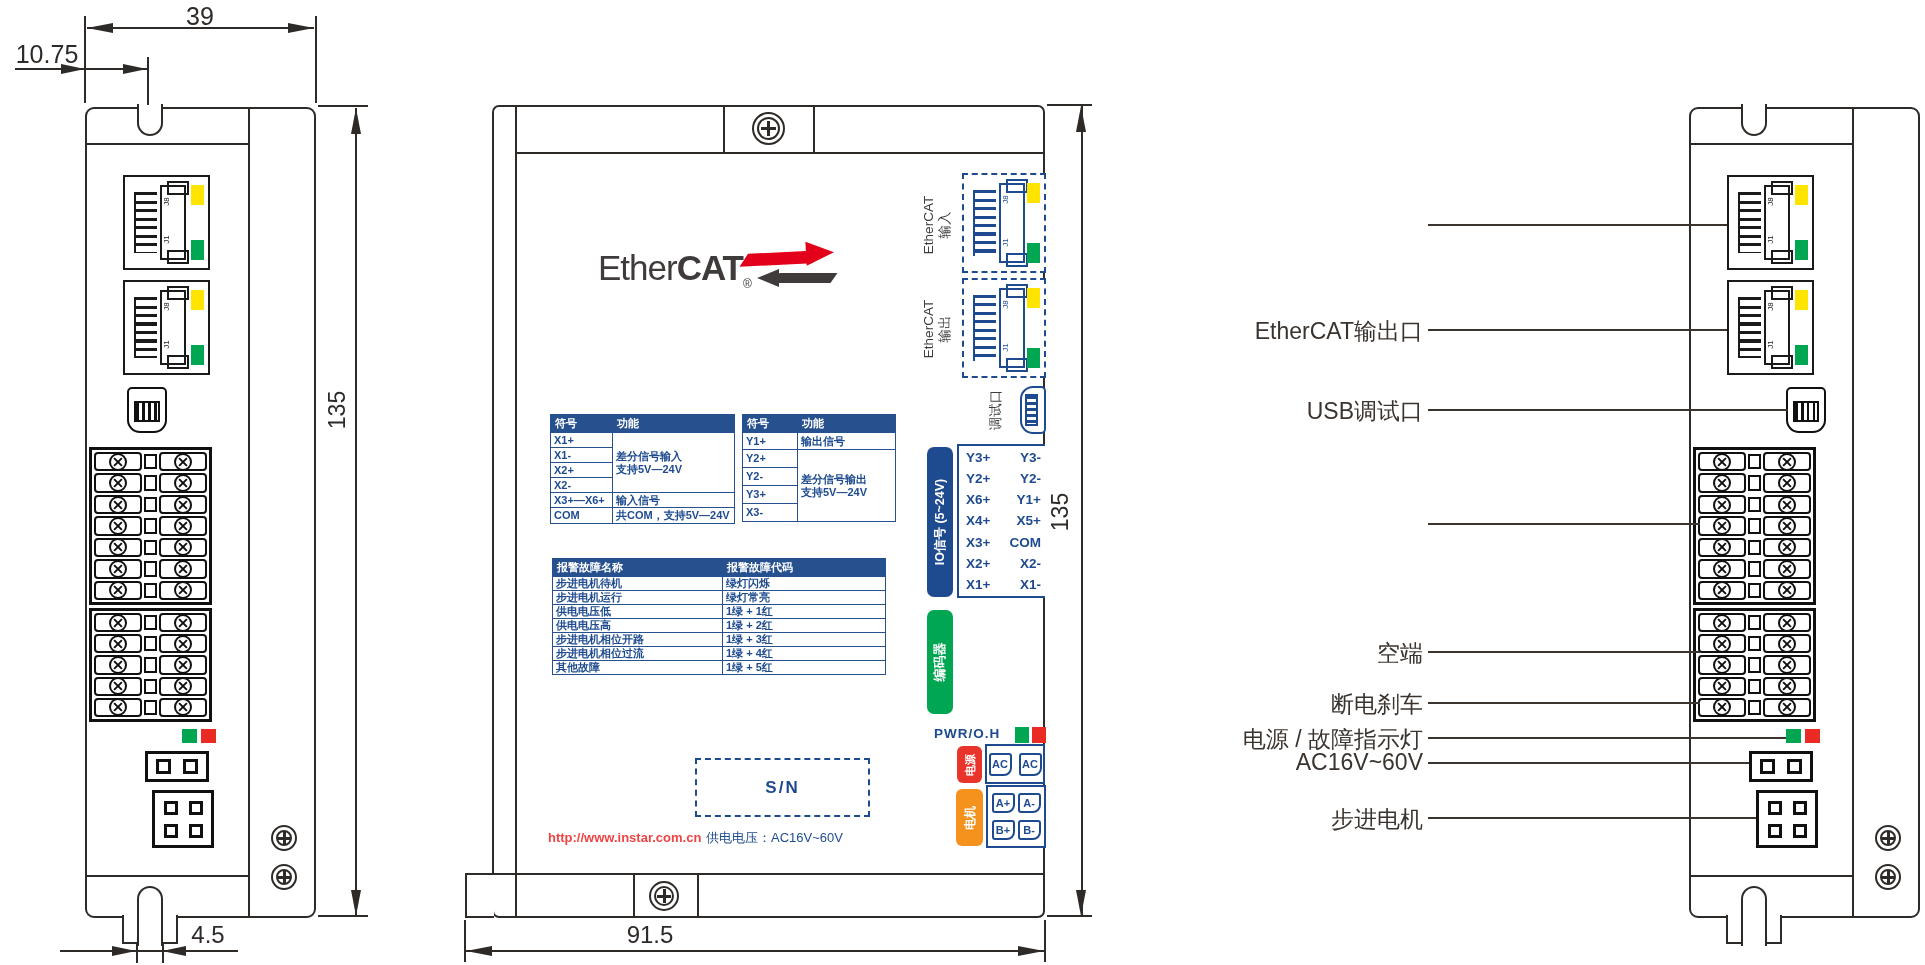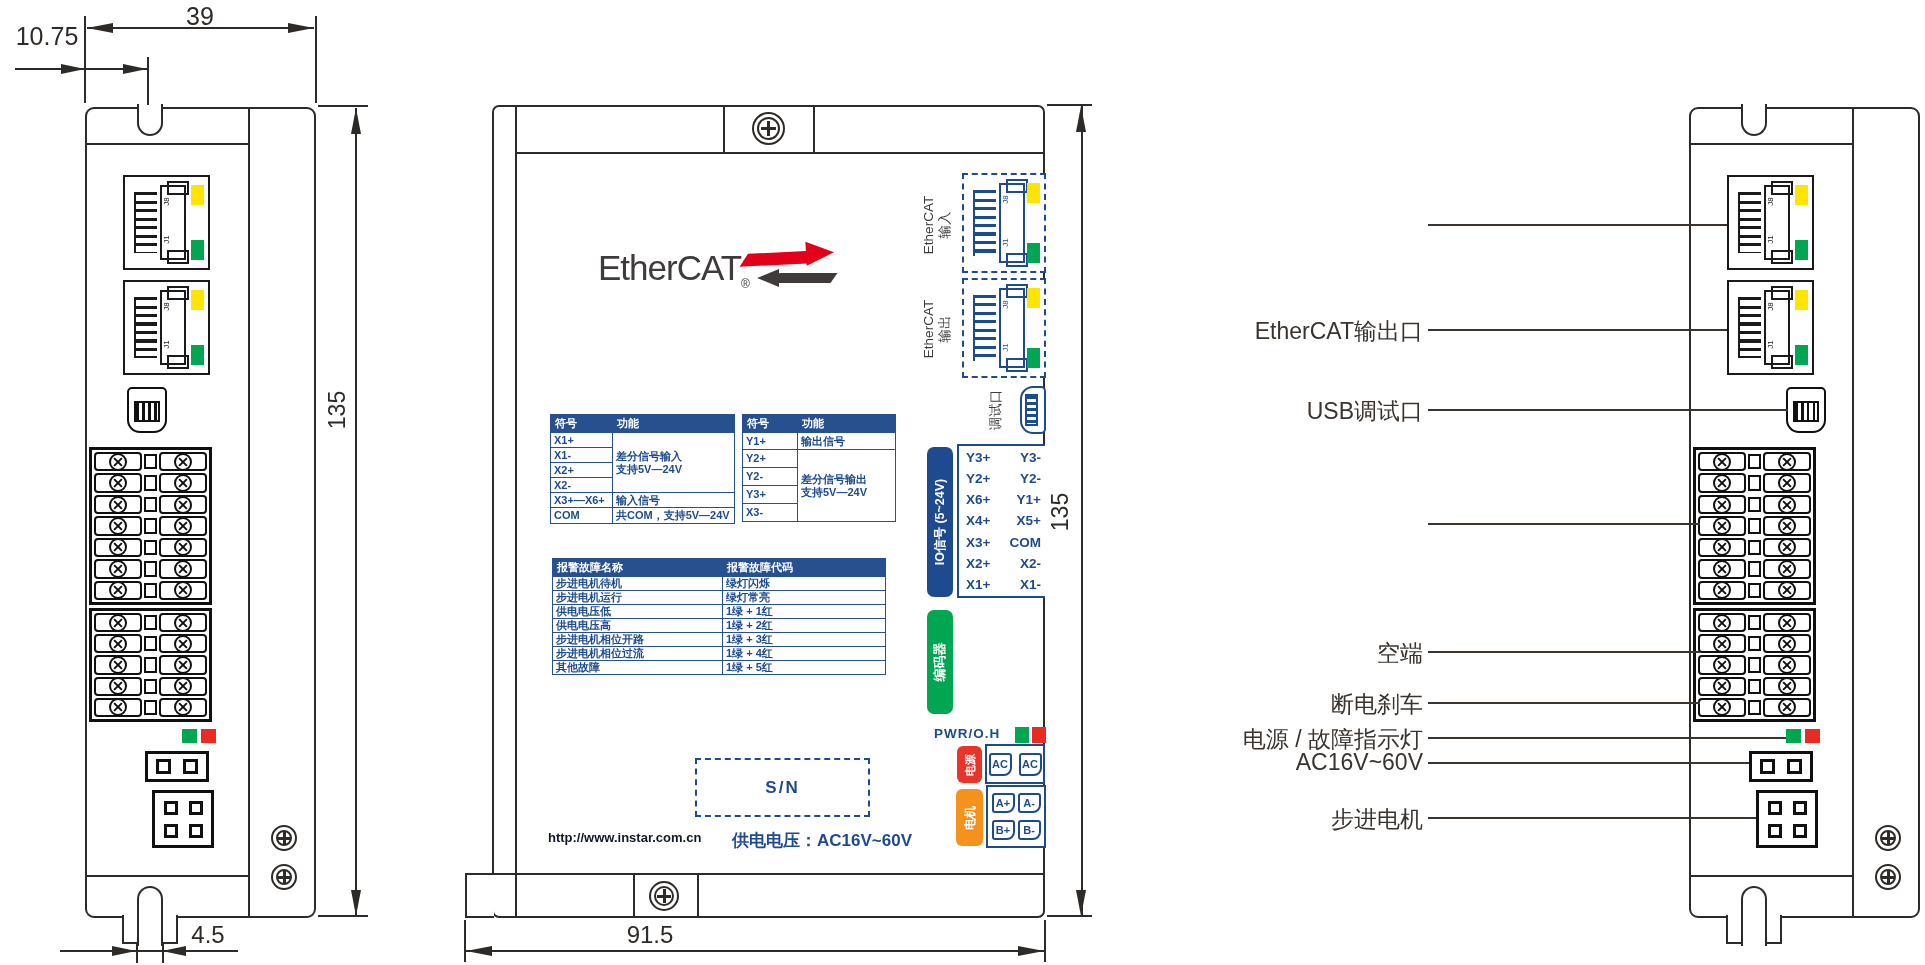--- a/index.html
+++ b/index.html
@@ -322,21 +322,21 @@
       <i class="scb v"></i>
     </div>
 
   <div class="dimtxt" style="left:170px;top:2px;width:60px">39</div>
   <div class="vl" style="left:84px;top:16px;height:87px"></div>
   <div class="vl" style="left:315px;top:16px;height:87px"></div>
   <div class="hl" style="left:87px;top:27px;width:227px"></div>
   <i class="ar" style="left:87px;top:23px;border-width:5px 26px 5px 0;border-right-color:#2e2a28"></i>
   <i class="ar" style="left:288px;top:23px;border-width:5px 0 5px 26px;border-left-color:#2e2a28"></i>
 
-  <div class="dimtxt" style="left:2px;top:22px;width:90px">10.75</div>
+  <div class="dimtxt" style="left:2px;top:40px;width:90px">10.75</div>
   <div class="hl" style="left:15px;top:68px;width:133px"></div>
   <div class="vl" style="left:147px;top:57px;height:48px"></div>
   <i class="ar" style="left:61px;top:64px;border-width:5px 0 5px 24px;border-left-color:#2e2a28"></i>
   <i class="ar" style="left:123px;top:64px;border-width:5px 0 5px 24px;border-left-color:#2e2a28"></i>
 
   <div class="hl" style="left:318px;top:105px;width:50px"></div>
   <div class="hl" style="left:318px;top:915px;width:50px"></div>
   <div class="vl" style="left:355px;top:108px;height:808px"></div>
   <i class="ar" style="left:351px;top:108px;border-width:0 5px 26px 5px;border-bottom-color:#2e2a28"></i>
   <i class="ar" style="left:351px;top:890px;border-width:26px 5px 0 5px;border-top-color:#2e2a28"></i>
@@ -363,21 +363,21 @@
     </div>
   <div class="vl" style="left:633px;top:875px;height:41px"></div>
   <div class="vl" style="left:697px;top:875px;height:41px"></div>
   <div class="screw" style="left:649px;top:881px;width:30px;height:30px">
       <i class="sc2"></i>
       <i class="scb h"></i>
       <i class="scb v"></i>
     </div>
 
   <div class="abs" style="left:598px;top:248px;font-size:35px;color:#3f3b3a;letter-spacing:-1px">
-    <span style="font-weight:500">Ether</span><span style="font-weight:400">CAT</span><span style="font-size:12px;vertical-align:-8px">®</span>
+    <span style="font-weight:500">Ether</span><span style="font-weight:700">CAT</span><span style="font-size:12px;vertical-align:-8px">®</span>
   </div>
   <div class="abs" style="left:745px;top:252px;width:70px;height:13px;background:#e2001a;transform:skewX(-35deg) rotate(-3deg)"></div>
   <i class="ar" style="left:806px;top:241px;border-width:12px 0 12px 28px;border-left-color:#e2001a;transform:rotate(-3deg)"></i>
   <i class="ar" style="left:757px;top:269px;border-width:9px 22px 9px 0;border-right-color:#3f3b3a"></i>
   <div class="abs" style="left:776px;top:273px;width:58px;height:10px;background:#3f3b3a;transform:skewX(-35deg)"></div>
 
   <table class="ttab" style="left:550px;top:414px;width:185px">
     <colgroup>
         <col style="width:62px">
         <col>
@@ -578,22 +578,22 @@
   <div class="acbox" style="left:986px;top:785px;width:60px;height:63px;grid-template-columns:1fr 1fr;padding:3px;gap:2px">
     <div class="acpin" style="width:23px;height:20px;font-size:11px">A+</div>
     <div class="acpin" style="width:23px;height:20px;font-size:11px">A-</div>
     <div class="acpin" style="width:23px;height:20px;font-size:11px">B+</div>
     <div class="acpin" style="width:23px;height:20px;font-size:11px">B-</div>
   </div>
 
   <div class="abs" style="left:695px;top:758px;width:175px;height:59px;border:2.5px dashed #1e4b8f;box-sizing:border-box;display:flex;align-items:center;justify-content:center">
     <span style="font-size:17px;font-weight:bold;color:#1e4b8f;letter-spacing:2px">S/N</span>
   </div>
-  <div class="abs" style="left:548px;top:830px;font-size:13px;font-weight:bold;color:#0f172a">http://www.instar.com.cn</div>
-  <div class="abs" style="left:732px;top:829px;font-size:17px;font-weight:bold;color:#1e4b8f">供电电压：AC16V~60V</div>
+  <div class="abs" style="left:548px;top:830px;font-size:13px;font-weight:bold;color:#ef4444">http://www.instar.com.cn</div>
+  <div class="abs" style="left:706px;top:829px;font-size:13px;font-weight:normal;color:#1e4b8f">供电电压：AC16V~60V</div>
 
   <div class="vl" style="left:464px;top:920px;height:42px"></div>
   <div class="vl" style="left:1044px;top:920px;height:42px"></div>
   <div class="hl" style="left:466px;top:950px;width:578px"></div>
   <i class="ar" style="left:466px;top:946px;border-width:5px 26px 5px 0;border-right-color:#2e2a28"></i>
   <i class="ar" style="left:1018px;top:946px;border-width:5px 0 5px 26px;border-left-color:#2e2a28"></i>
   <div class="dimtxt" style="left:605px;top:921px;width:90px;font-size:24px;background:#fff">91.5</div>
 
   <div class="hl" style="left:1047px;top:104px;width:45px"></div>
   <div class="hl" style="left:1047px;top:915px;width:45px"></div>

